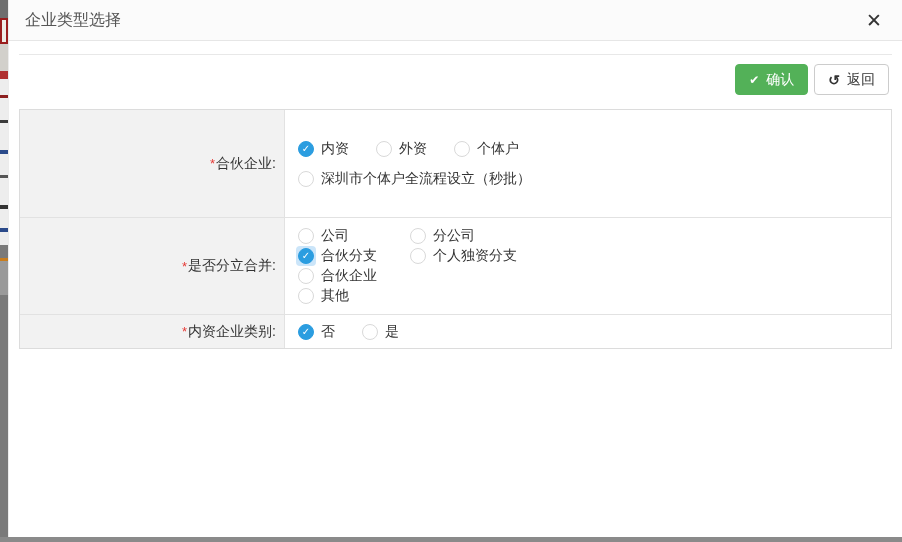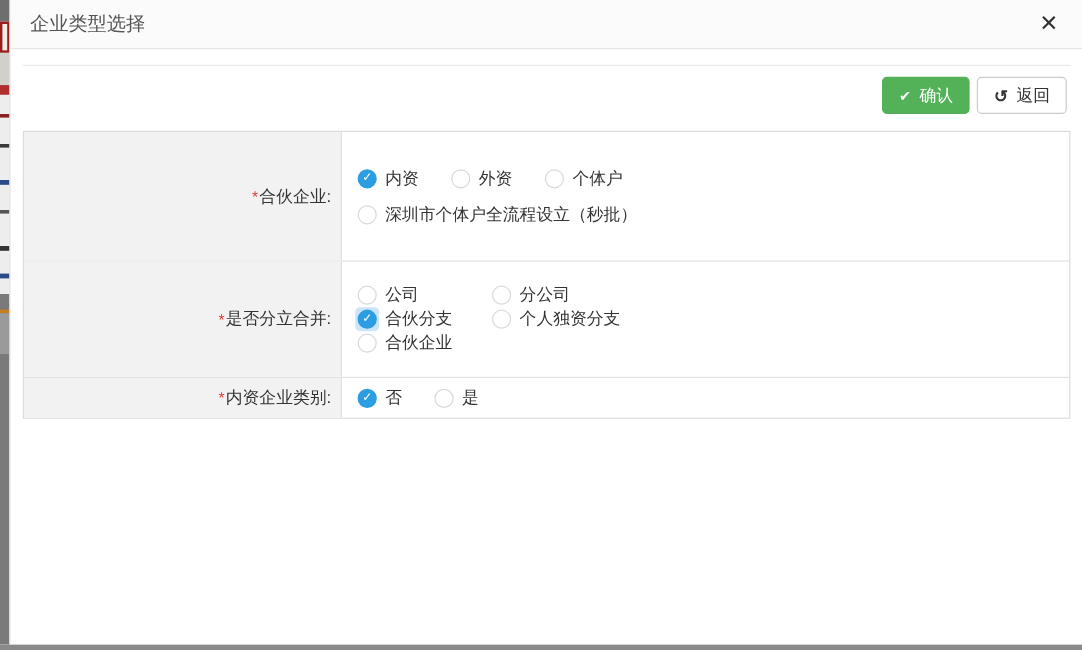--- a/index.html
+++ b/index.html
@@ -165,20 +165,26 @@
               <span class="radio"></span>
               <span>个人独资分支</span>
             </span>
           </div>
           <div class="oline">
             <span class="opt">
               <span class="radio"></span>
               <span>合伙企业</span>
             </span>
           </div>
+          <div class="oline">
+            <span class="opt col1">
+              <span class="radio"></span>
+              <span>其他</span>
+            </span>
+          </div>
         </div>
       </div>
 
       <div class="frow row3">
         <div class="lbl-cell">
           <span class="req">*</span>
           <span>内资企业类别:</span>
         </div>
         <div class="cnt-cell">
           <div class="oline">

